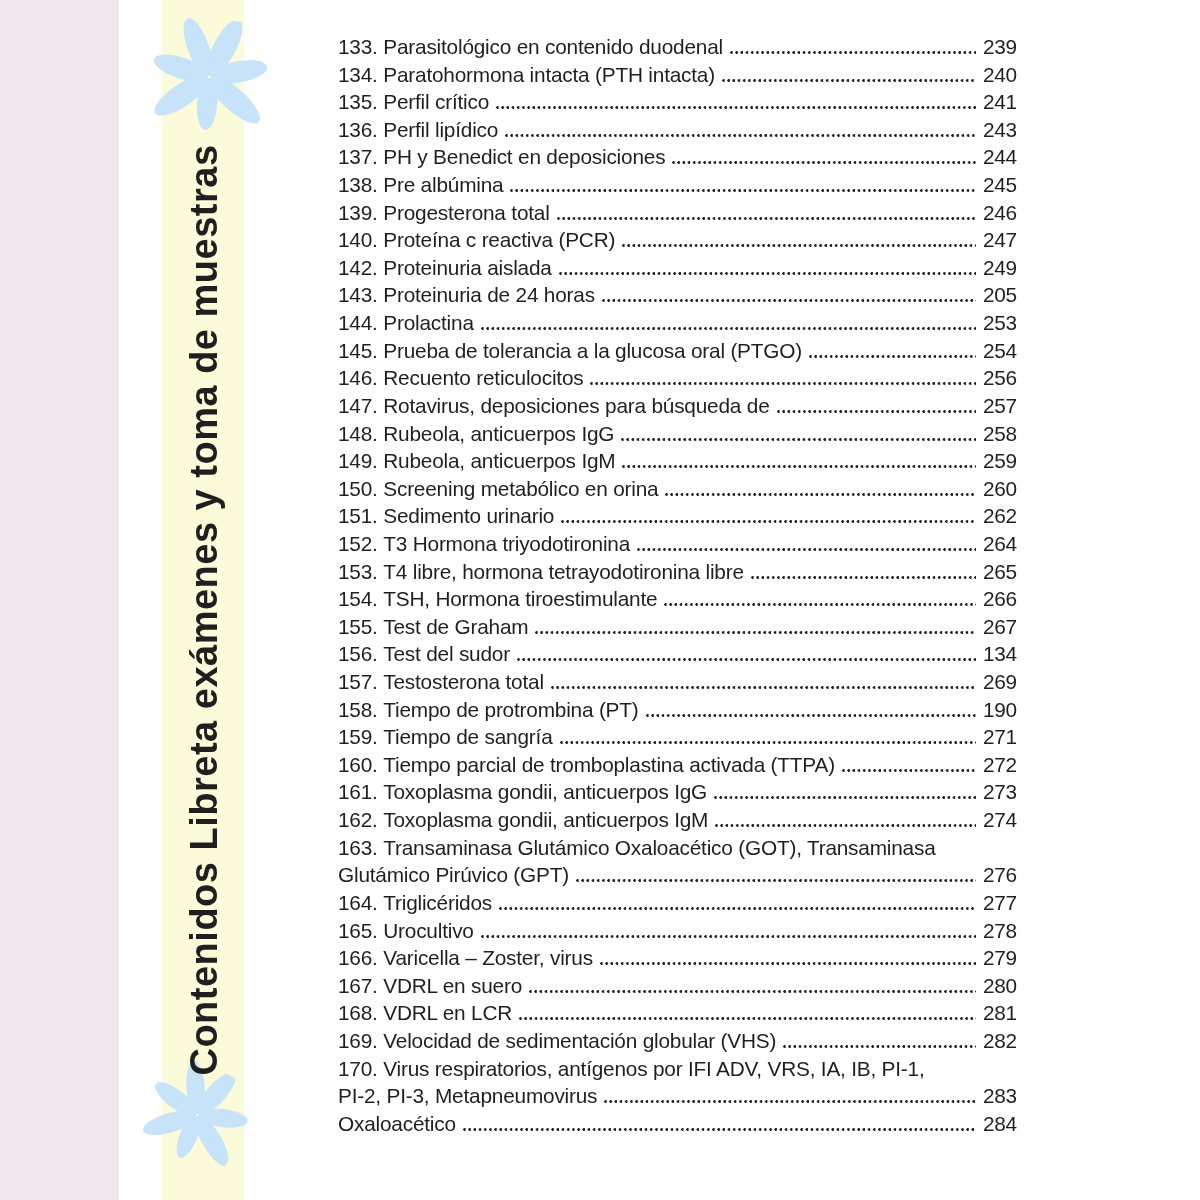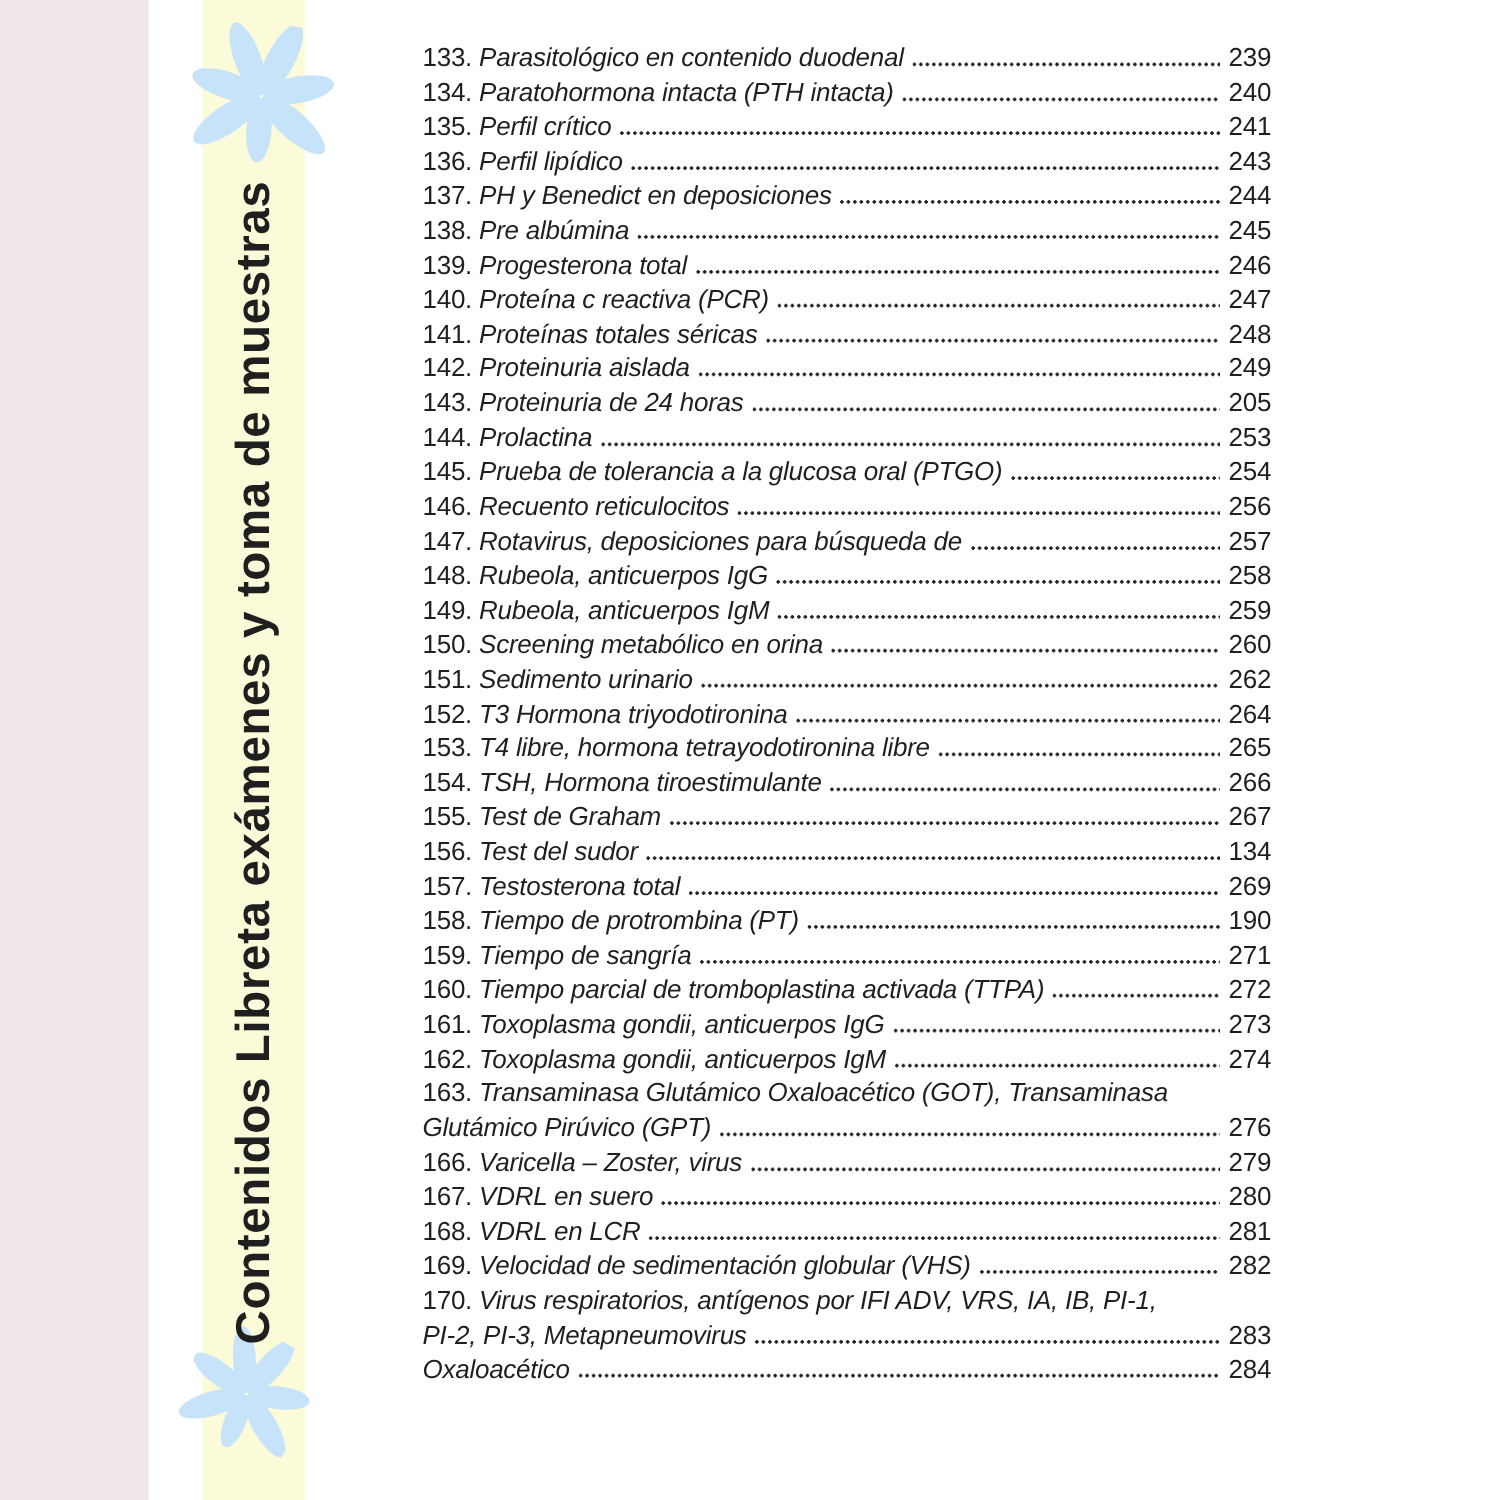--- a/index.html
+++ b/index.html
@@ -60,21 +60,21 @@
   .toc-row {
     display: flex;
     align-items: baseline;
     height: 27.62px;
     line-height: 27.62px;
     font-size: 20.8px;
     letter-spacing: -0.2px;
     white-space: nowrap;
   }
   .toc-num { flex: 0 0 auto; }
-  .toc-title { flex: 0 1 auto; overflow: visible; font-style: italic; }
+  .toc-title { flex: 0 1 auto; overflow: visible; }
   .toc-dots {
     flex: 1 1 auto;
     min-width: 0;
     height: 3px;
     margin: 0 7px;
     background-image: radial-gradient(circle at 1.5px 1.5px, var(--ink, #1f1f1f) 1.15px, transparent 1.55px);
     background-size: 5.2px 3px;
     background-repeat: repeat-x;
     background-position: left bottom;
   }
@@ -117,21 +117,20 @@
 
   <div class="toc">
       <div class="toc-row"><span class="toc-num">133.</span>&nbsp;<span class="toc-title">Parasitológico en contenido duodenal</span><span class="toc-dots"></span><span class="toc-page">239</span></div>
       <div class="toc-row"><span class="toc-num">134.</span>&nbsp;<span class="toc-title">Paratohormona intacta (PTH intacta)</span><span class="toc-dots"></span><span class="toc-page">240</span></div>
       <div class="toc-row"><span class="toc-num">135.</span>&nbsp;<span class="toc-title">Perfil crítico</span><span class="toc-dots"></span><span class="toc-page">241</span></div>
       <div class="toc-row"><span class="toc-num">136.</span>&nbsp;<span class="toc-title">Perfil lipídico</span><span class="toc-dots"></span><span class="toc-page">243</span></div>
       <div class="toc-row"><span class="toc-num">137.</span>&nbsp;<span class="toc-title">PH y Benedict en deposiciones</span><span class="toc-dots"></span><span class="toc-page">244</span></div>
       <div class="toc-row"><span class="toc-num">138.</span>&nbsp;<span class="toc-title">Pre albúmina</span><span class="toc-dots"></span><span class="toc-page">245</span></div>
       <div class="toc-row"><span class="toc-num">139.</span>&nbsp;<span class="toc-title">Progesterona total</span><span class="toc-dots"></span><span class="toc-page">246</span></div>
       <div class="toc-row"><span class="toc-num">140.</span>&nbsp;<span class="toc-title">Proteína c reactiva (PCR)</span><span class="toc-dots"></span><span class="toc-page">247</span></div>
-      <div class="toc-row"><span class="toc-num">141.</span>&nbsp;<span class="toc-title">Proteínas totales séricas</span><span class="toc-dots"></span><span class="toc-page">248</span></div>
       <div class="toc-row"><span class="toc-num">142.</span>&nbsp;<span class="toc-title">Proteinuria aislada</span><span class="toc-dots"></span><span class="toc-page">249</span></div>
       <div class="toc-row"><span class="toc-num">143.</span>&nbsp;<span class="toc-title">Proteinuria de 24 horas</span><span class="toc-dots"></span><span class="toc-page">205</span></div>
       <div class="toc-row"><span class="toc-num">144.</span>&nbsp;<span class="toc-title">Prolactina</span><span class="toc-dots"></span><span class="toc-page">253</span></div>
       <div class="toc-row"><span class="toc-num">145.</span>&nbsp;<span class="toc-title">Prueba de tolerancia a la glucosa oral (PTGO)</span><span class="toc-dots"></span><span class="toc-page">254</span></div>
       <div class="toc-row"><span class="toc-num">146.</span>&nbsp;<span class="toc-title">Recuento reticulocitos</span><span class="toc-dots"></span><span class="toc-page">256</span></div>
       <div class="toc-row"><span class="toc-num">147.</span>&nbsp;<span class="toc-title">Rotavirus, deposiciones para búsqueda de</span><span class="toc-dots"></span><span class="toc-page">257</span></div>
       <div class="toc-row"><span class="toc-num">148.</span>&nbsp;<span class="toc-title">Rubeola, anticuerpos IgG</span><span class="toc-dots"></span><span class="toc-page">258</span></div>
       <div class="toc-row"><span class="toc-num">149.</span>&nbsp;<span class="toc-title">Rubeola, anticuerpos IgM</span><span class="toc-dots"></span><span class="toc-page">259</span></div>
       <div class="toc-row"><span class="toc-num">150.</span>&nbsp;<span class="toc-title">Screening metabólico en orina</span><span class="toc-dots"></span><span class="toc-page">260</span></div>
       <div class="toc-row"><span class="toc-num">151.</span>&nbsp;<span class="toc-title">Sedimento urinario</span><span class="toc-dots"></span><span class="toc-page">262</span></div>
@@ -145,20 +144,22 @@
       <div class="toc-row"><span class="toc-num">159.</span>&nbsp;<span class="toc-title">Tiempo de sangría</span><span class="toc-dots"></span><span class="toc-page">271</span></div>
       <div class="toc-row"><span class="toc-num">160.</span>&nbsp;<span class="toc-title">Tiempo parcial de tromboplastina activada (TTPA)</span><span class="toc-dots"></span><span class="toc-page">272</span></div>
       <div class="toc-row"><span class="toc-num">161.</span>&nbsp;<span class="toc-title">Toxoplasma gondii, anticuerpos IgG</span><span class="toc-dots"></span><span class="toc-page">273</span></div>
       <div class="toc-row"><span class="toc-num">162.</span>&nbsp;<span class="toc-title">Toxoplasma gondii, anticuerpos IgM</span><span class="toc-dots"></span><span class="toc-page">274</span></div>
       <div class="toc-row"><span class="toc-num">163.</span>&nbsp;<span class="toc-title">Transaminasa Glutámico Oxaloacético (GOT), Transaminasa</span></div>
       <div class="toc-row">
         <span class="toc-title">Glutámico Pirúvico (GPT)</span>
         <span class="toc-dots"></span>
         <span class="toc-page">276</span>
       </div>
+      <div class="toc-row"><span class="toc-num">164.</span>&nbsp;<span class="toc-title">Triglicéridos</span><span class="toc-dots"></span><span class="toc-page">277</span></div>
+      <div class="toc-row"><span class="toc-num">165.</span>&nbsp;<span class="toc-title">Urocultivo</span><span class="toc-dots"></span><span class="toc-page">278</span></div>
       <div class="toc-row"><span class="toc-num">166.</span>&nbsp;<span class="toc-title">Varicella – Zoster, virus</span><span class="toc-dots"></span><span class="toc-page">279</span></div>
       <div class="toc-row"><span class="toc-num">167.</span>&nbsp;<span class="toc-title">VDRL en suero</span><span class="toc-dots"></span><span class="toc-page">280</span></div>
       <div class="toc-row"><span class="toc-num">168.</span>&nbsp;<span class="toc-title">VDRL en LCR</span><span class="toc-dots"></span><span class="toc-page">281</span></div>
       <div class="toc-row"><span class="toc-num">169.</span>&nbsp;<span class="toc-title">Velocidad de sedimentación globular (VHS)</span><span class="toc-dots"></span><span class="toc-page">282</span></div>
       <div class="toc-row"><span class="toc-num">170.</span>&nbsp;<span class="toc-title">Virus respiratorios, antígenos por IFI ADV, VRS, IA, IB, PI-1,</span></div>
       <div class="toc-row">
         <span class="toc-title">PI-2, PI-3, Metapneumovirus</span>
         <span class="toc-dots"></span>
         <span class="toc-page">283</span>
       </div>

